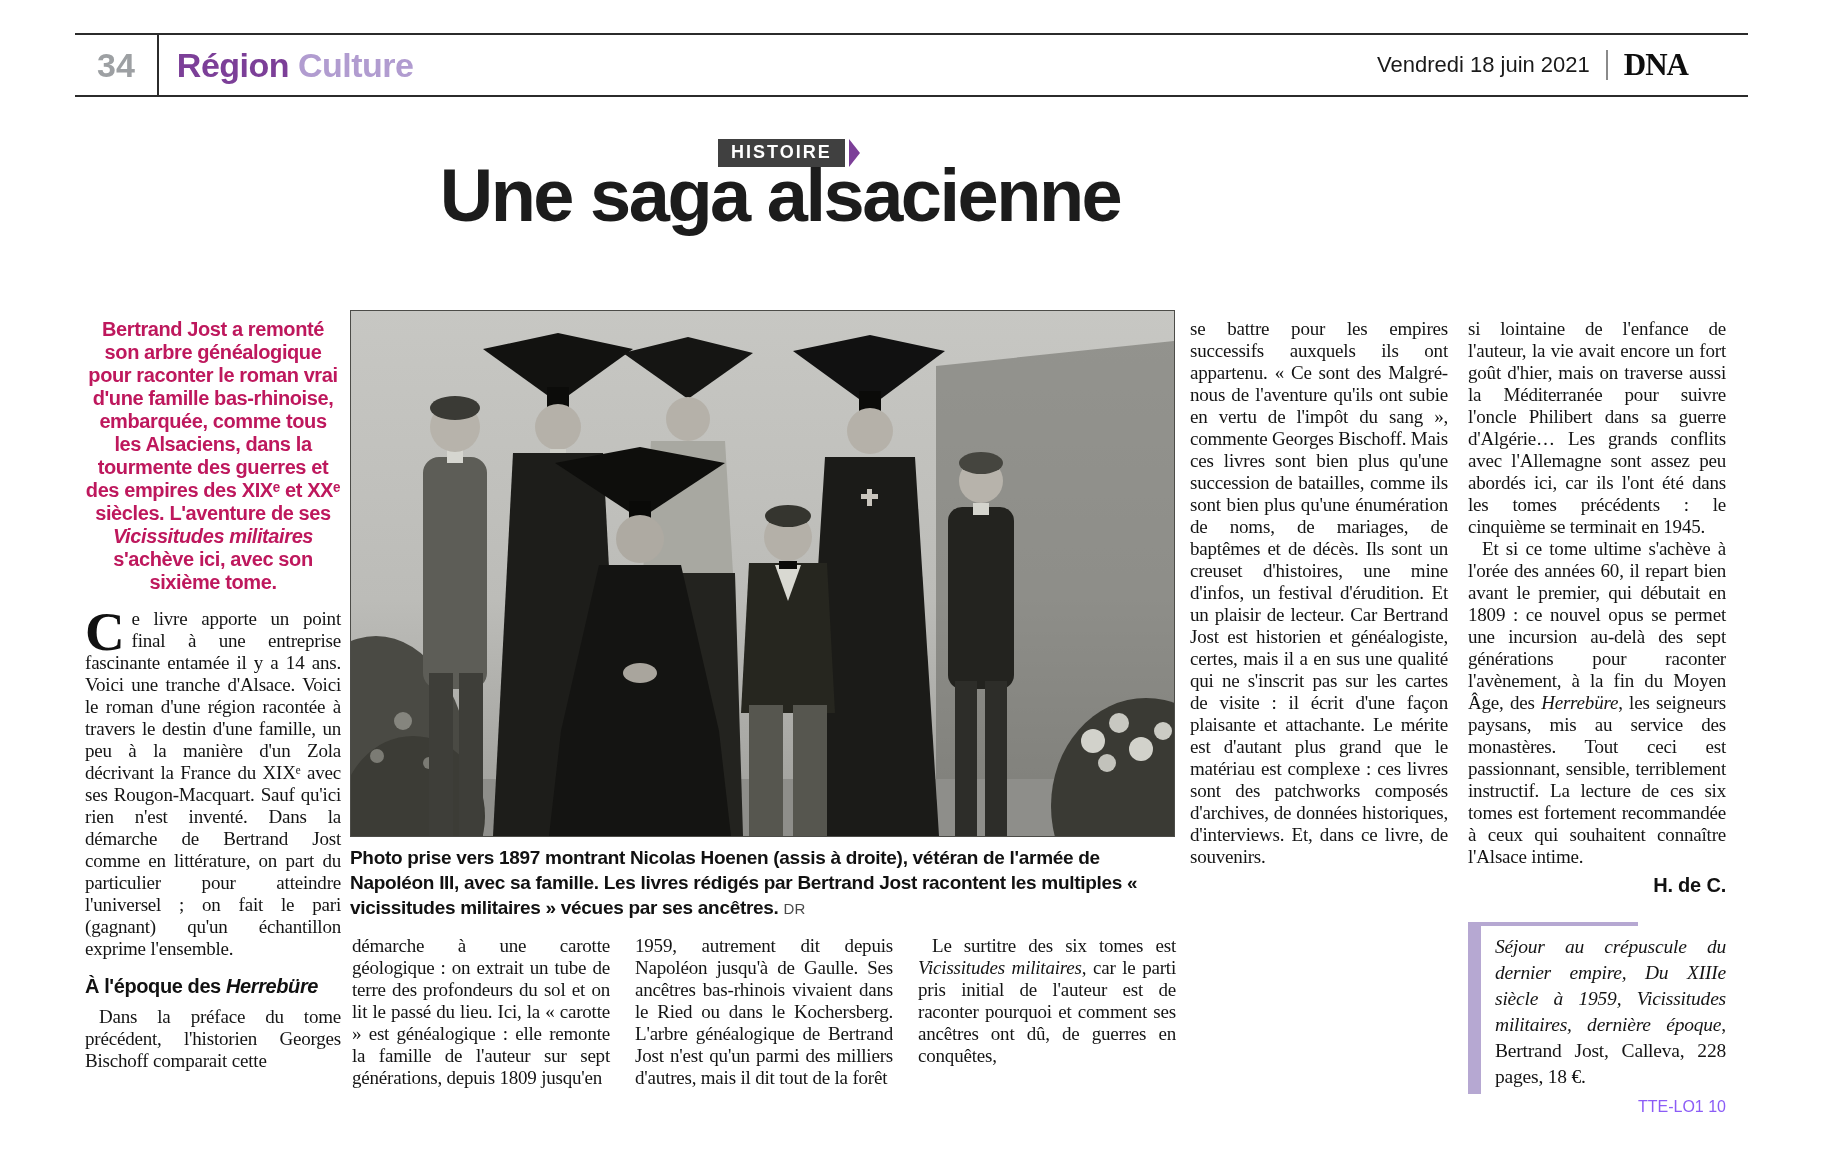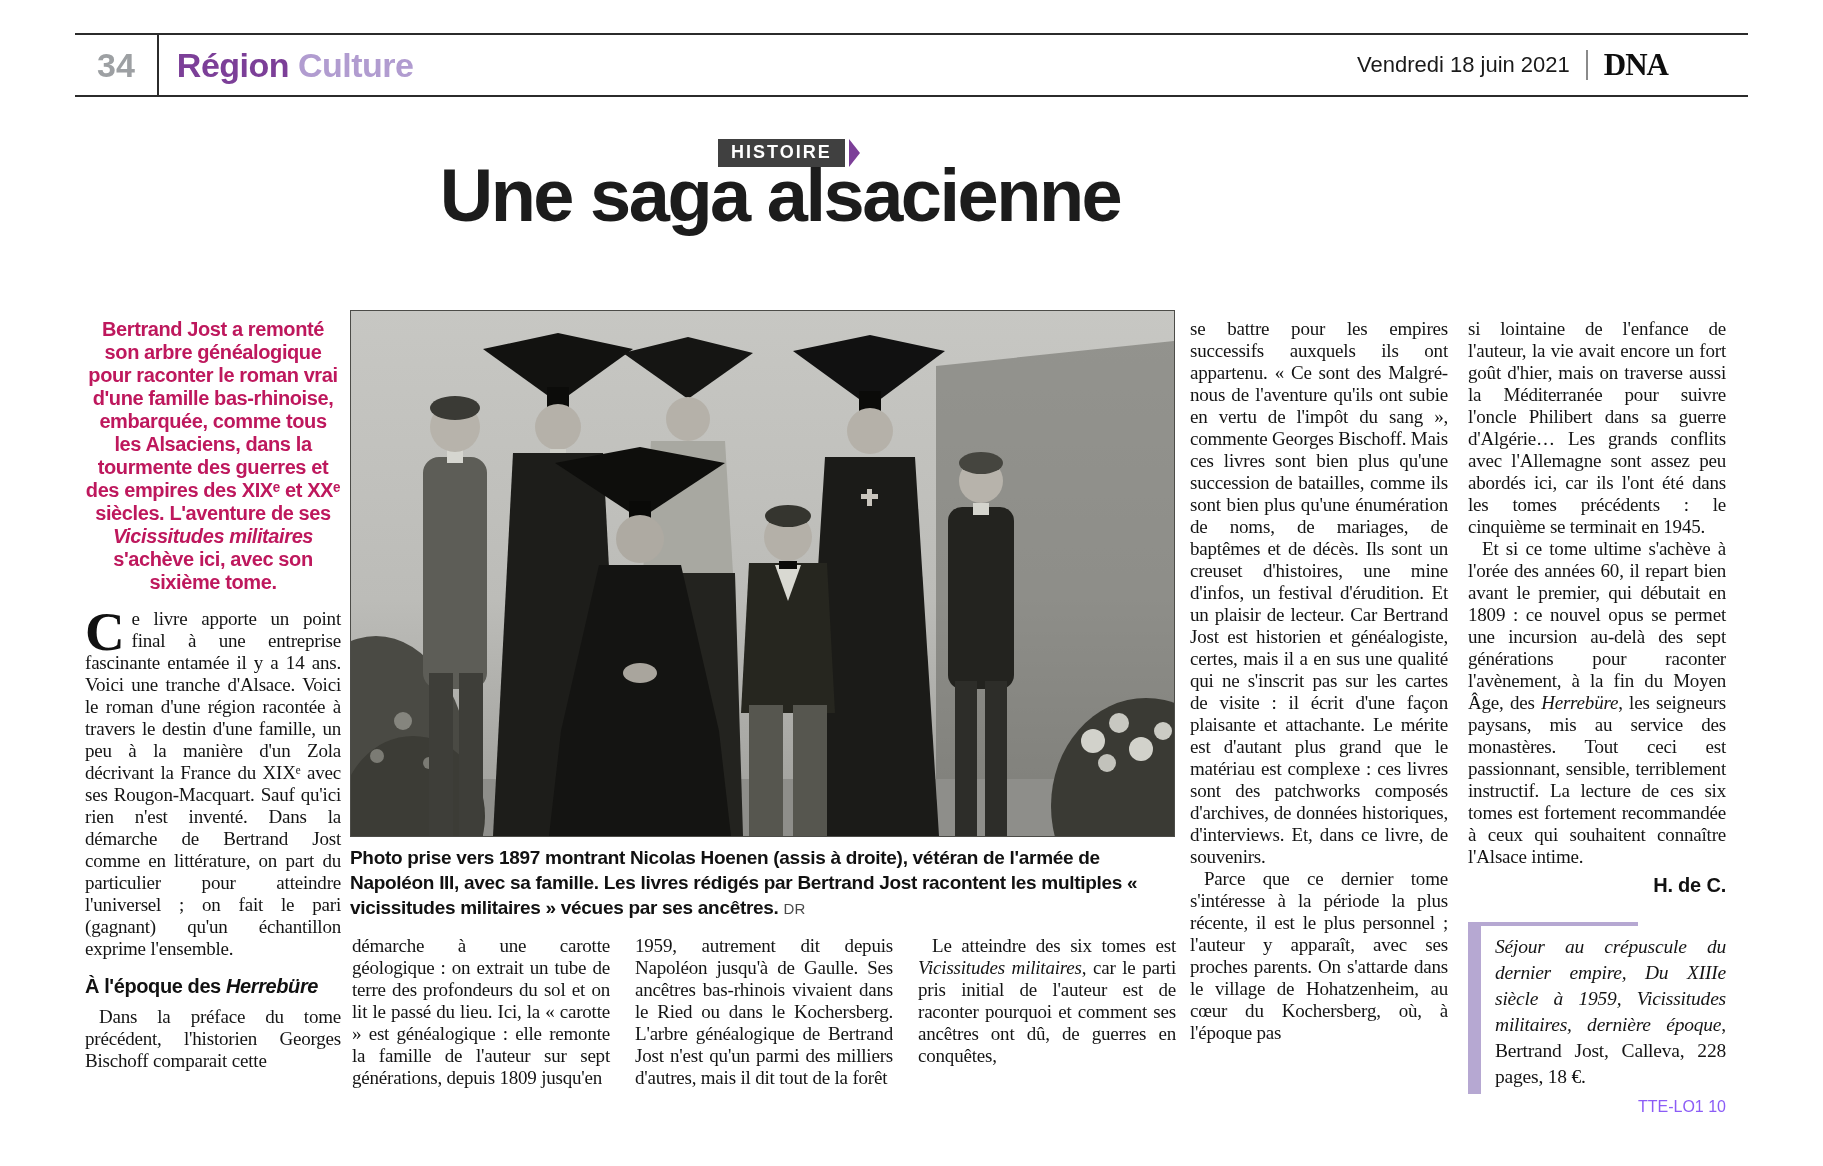--- a/index.html
+++ b/index.html
@@ -11,21 +11,21 @@
               border-top:2px solid #2b2b2b; border-bottom:2px solid #2b2b2b;
               display:flex; align-items:center; justify-content:space-between; }
   .mast-left { display:flex; align-items:center; height:100%; }
   .pagenum { font-family:"Liberation Sans", sans-serif; font-weight:bold; font-size:34px;
              color:#9da0a3; margin:0 22px; }
   .mast-divider { width:2px; height:100%; background:#2b2b2b; margin-right:18px; }
   .section { font-family:"Liberation Sans", sans-serif; font-weight:bold; font-size:34px;
              margin:0; letter-spacing:-0.5px; }
   .sec-main { color:#7c3f98; }
   .sec-sub  { color:#b19cd0; }
-  .mast-right { display:flex; align-items:center; margin-right:80px; gap:16px; }
+  .mast-right { display:flex; align-items:center; margin-right:60px; gap:16px; }
   .date { font-family:"Liberation Sans", sans-serif; font-size:22px; color:#1a1a1a; }
   .date-divider { width:2px; height:30px; background:#8a8a8a; }
   .brand { font-family:"Liberation Serif", serif; font-weight:bold; font-size:31px;
            letter-spacing:-1px; color:#0e0e0e; }
 
   
   .kicker { position:absolute; left:718px; top:139px; background:#404040; color:#fff;
             font-family:"Liberation Sans", sans-serif; font-weight:bold; font-size:18px;
             letter-spacing:2px; padding:3px 13px 4px; }
   .kicker::after { content:""; position:absolute; left:100%; margin-left:4px; top:0;
@@ -202,26 +202,25 @@
 
   <section class="col" id="col2">
     <p>démarche à une carotte géologique : on extrait un tube de terre des profondeurs du sol et on lit le passé du lieu. Ici, la « carotte » est généalogique : elle remonte la famille de l'auteur sur sept générations, depuis 1809 jusqu'en</p>
   </section>
 
   <section class="col" id="col3">
     <p>1959, autrement dit depuis Napoléon jusqu'à de Gaulle. Ses ancêtres bas-rhinois vivaient dans le Ried ou dans le Kochersberg. L'arbre généalogique de Bertrand Jost n'est qu'un parmi des milliers d'autres, mais il dit tout de la forêt</p>
   </section>
 
   <section class="col" id="col4">
-    <p class="indent"><span>Le atteindre des six tomes est </span><em>Vicissitudes militaires</em><span>, car le parti pris initial de l'auteur est de raconter pourquoi et comment ses ancêtres ont dû, de guerres en conquêtes,</span></p>
+    <p class="indent"><span>Le surtitre des six tomes est </span><em>Vicissitudes militaires</em><span>, car le parti pris initial de l'auteur est de raconter pourquoi et comment ses ancêtres ont dû, de guerres en conquêtes,</span></p>
   </section>
 
   <section class="col" id="col5">
     <p>se battre pour les empires successifs auxquels ils ont appartenu. « Ce sont des Malgré-nous de l'aventure qu'ils ont subie en vertu de l'impôt du sang », commente Georges Bischoff. Mais ces livres sont bien plus qu'une succession de batailles, comme ils sont bien plus qu'une énumération de noms, de mariages, de baptêmes et de décès. Ils sont un creuset d'histoires, une mine d'infos, un festival d'érudition. Et un plaisir de lecteur. Car Bertrand Jost est historien et généalogiste, certes, mais il a en sus une qualité qui ne s'inscrit pas sur les cartes de visite : il écrit d'une façon plaisante et attachante. Le mérite est d'autant plus grand que le matériau est complexe : ces livres sont des patchworks composés d'archives, de données historiques, d'interviews. Et, dans ce livre, de souvenirs.</p>
-    <p class="indent">Parce que ce dernier tome s'intéresse à la période la plus récente, il est le plus personnel ; l'auteur y apparaît, avec ses proches parents. On s'attarde dans le village de Hohatzenheim, au cœur du Kochersberg, où, à l'époque pas</p>
   </section>
 
   <section class="col" id="col6">
     <p>si lointaine de l'enfance de l'auteur, la vie avait encore un fort goût d'hier, mais on traverse aussi la Méditerranée pour suivre l'oncle Philibert dans sa guerre d'Algérie… Les grands conflits avec l'Allemagne sont assez peu abordés ici, car ils l'ont été dans les tomes précédents : le cinquième se terminait en 1945.</p>
     <p class="indent"><span>Et si ce tome ultime s'achève à l'orée des années 60, il repart bien avant le premier, qui débutait en 1809 : ce nouvel opus se permet une incursion au-delà des sept générations pour raconter l'avènement, à la fin du Moyen Âge, des </span><em>Herrebüre</em><span>, les seigneurs paysans, mis au service des monastères. Tout ceci est passionnant, sensible, terriblement instructif. La lecture de ces six tomes est fortement recommandée à ceux qui souhaitent connaître l'Alsace intime.</span></p>
     <p class="signature">H. de C.</p>
     <aside class="bookbox">
       <p><em>Séjour au crépuscule du dernier empire, Du XIIIe siècle à 1959, Vicissitudes militaires, dernière époque</em><span class="roman">, Bertrand Jost, Calleva, 228 pages, 18 €.</span></p>
     </aside>
     <p class="footcode">TTE-LO1 10</p>

